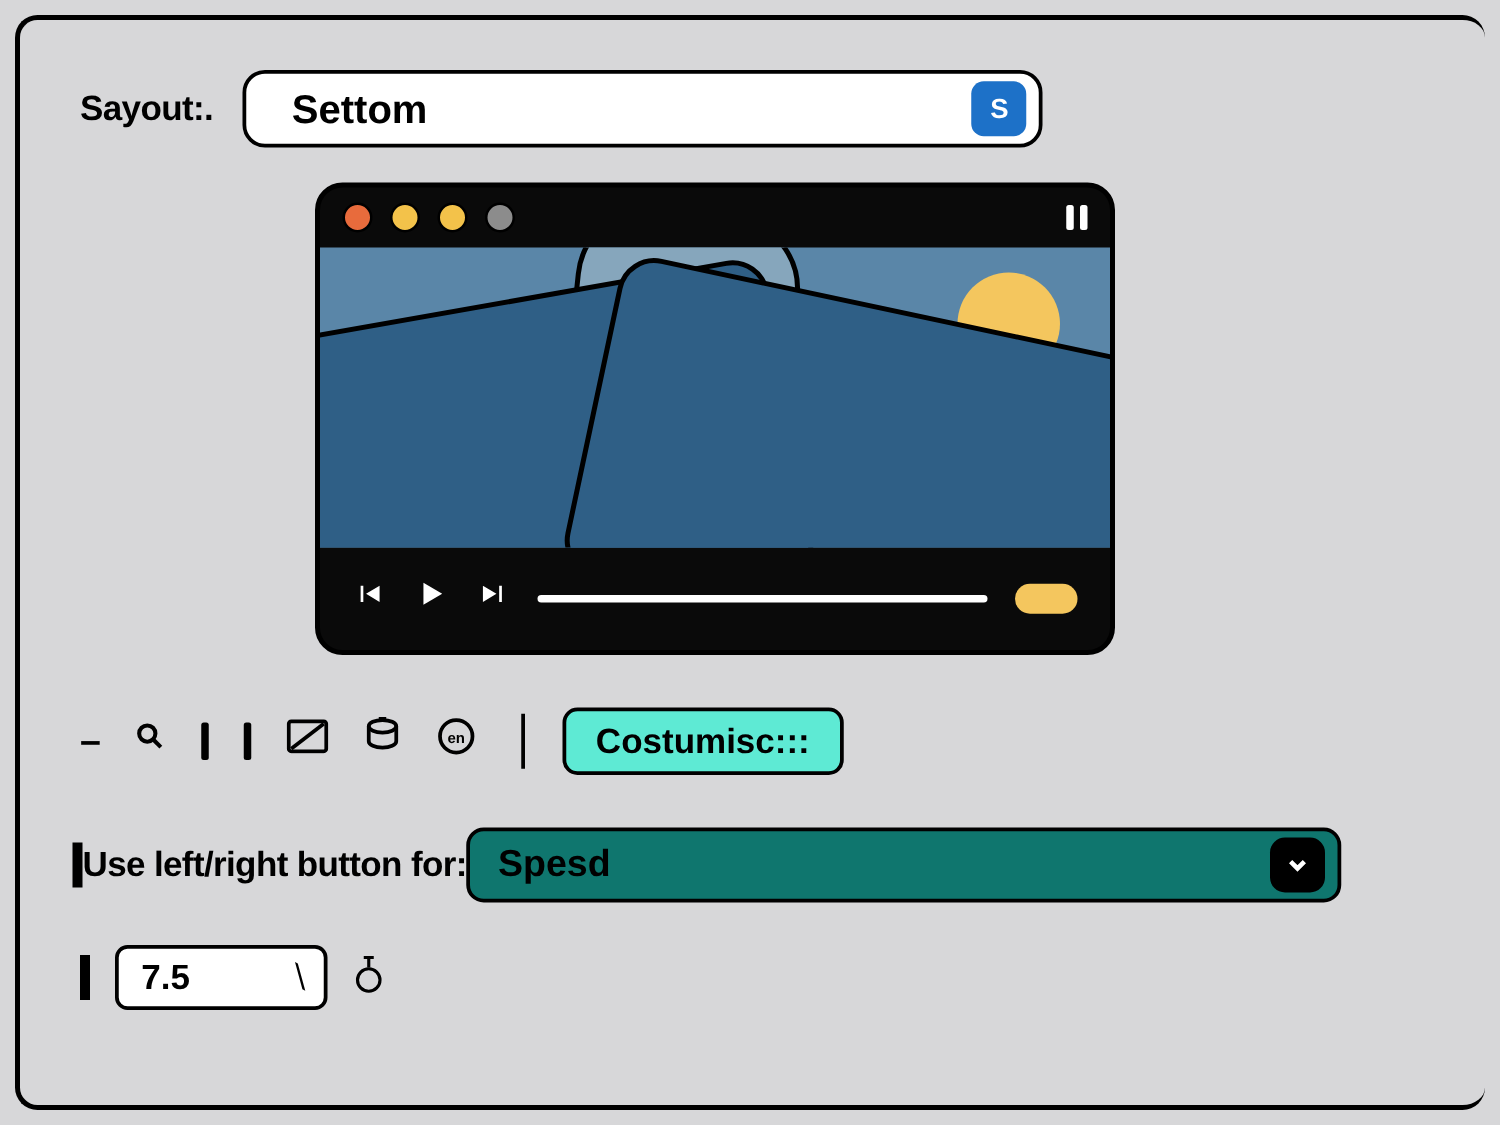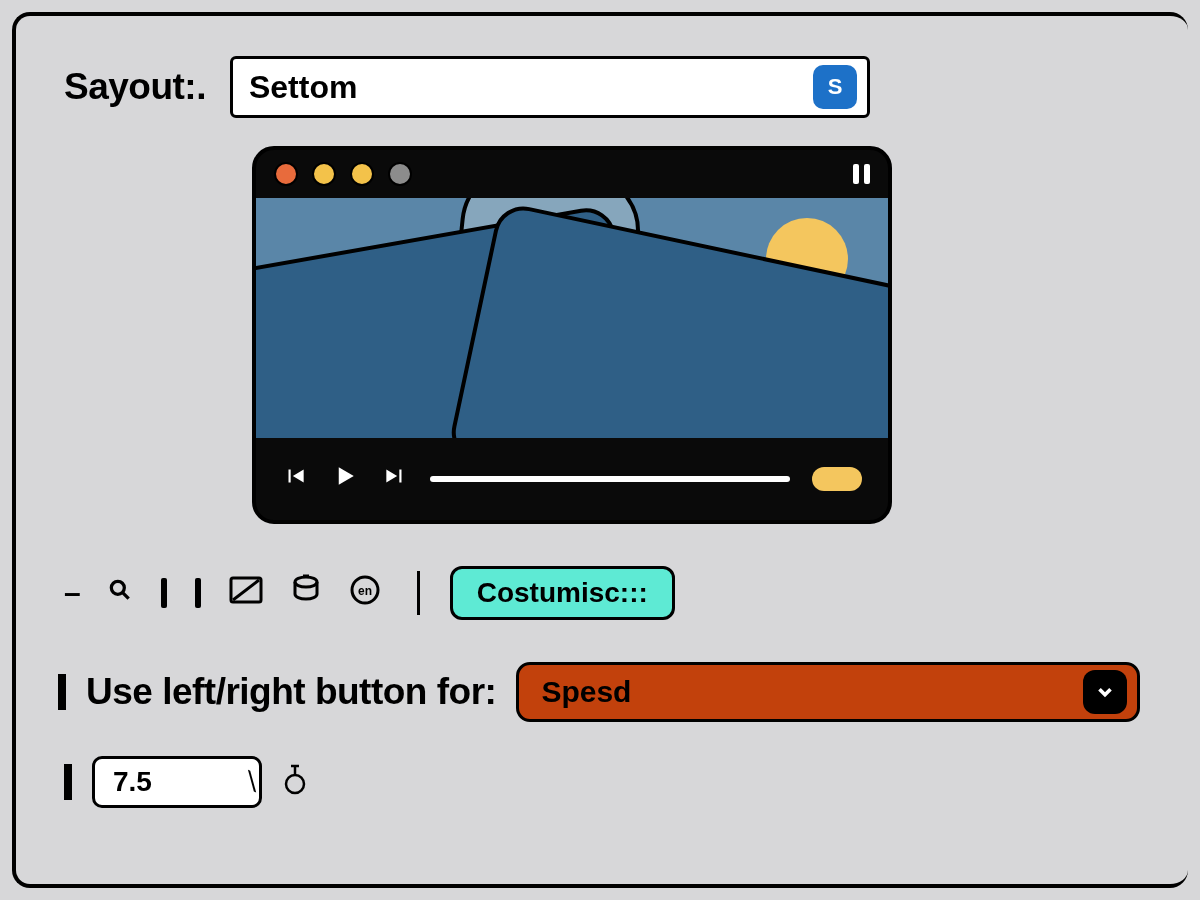--- a/index.html
+++ b/index.html
@@ -1,23 +1,23 @@
 <!DOCTYPE html>
 <html><head>
 <meta charset="utf-8">
 <style>
 * { margin:0; padding:0; box-sizing:border-box; }
 body { background:#d7d7d9; width:1200px; height:900px; font-family:Arial,Helvetica,sans-serif; font-weight:700; color:#000; overflow:hidden; position:relative; }
 .panel { position:absolute; left:12px; right:12px; top:12px; bottom:12px; border:4px solid #000; border-radius:18px; background:#d7d7d9; padding:40px 48px 0 48px; }
 .row { display:flex; align-items:center; }
-.label { font-size:37px; letter-spacing:-0.5px; }
+.label { font-size:28px; letter-spacing:-0.5px; }
 
 
 .row-layout { gap:24px; margin-bottom:28px; }
-.select-layout { flex:0 0 640px; height:62px; background:#fff; border:3px solid #000; border-radius:6px; display:flex; align-items:center; justify-content:space-between; padding:0 10px 0 16px; }
+.select-layout { flex:0 0 640px; height:62px; background:#fff; border:3px solid #000; border-radius:18px; display:flex; align-items:center; justify-content:space-between; padding:0 10px 0 36px; }
 .select-layout .val { font-size:32px; font-weight:700; }
 .icon-badge { width:44px; height:44px; background:#1d71c8; border-radius:10px; display:flex; align-items:center; justify-content:center; color:#fff; font-size:22px; font-weight:800; }
 
 
 .preview { margin:0 0 42px 188px; width:640px; border:4px solid #000; border-radius:22px; background:#0a0a0a; overflow:hidden; }
 .window-bar { height:48px; display:flex; align-items:center; padding:0 18px; }
 .dots { display:flex; gap:14px; }
 .dot { width:24px; height:24px; border-radius:50%; border:2px solid #000; }
 .dot.r{background:#e86b3c;} .dot.y1{background:#f3c24a;} .dot.y2{background:#f3c24a;} .dot.g{background:#8c8c8c;}
 .window-bar .spacer{flex:1;}
@@ -37,29 +37,29 @@
 .row-toolbar { gap:26px; margin-bottom:42px; }
 .tb-label{ font-size:32px; }
 .tb-dash{ font-size:30px; font-weight:900; }
 .tb-icons { display:flex; align-items:center; gap:28px; }
 .tb-icons .i { font-size:30px;text-align:right; }
 .tb-icons .smallbar{width:6px;height:30px;background:#000;border-radius:2px;}
 .tb-div{ width:3px; height:44px; background:#000; margin:0 4px 0 10px; }
 .btn-customise { background:#5eead4; border:3px solid #000; border-radius:12px; padding:8px 24px; font-size:28px; font-weight:700; }
 
 
-.row-lr { gap:20px; margin-bottom:34px; margin-left:-6px; }
+.row-lr { margin-bottom:34px; margin-left:-6px; }
 .bullet{ width:8px; height:36px; background:#000; }
-.lr-select { flex:1; max-width:700px; height:60px; background:#c2410c; border:3px solid #000; border-radius:14px; display:flex; align-items:center; justify-content:space-between; padding:0 10px 0 22px; }
+.lr-select { flex:1; max-width:700px; height:60px; background:#0f766e; border:3px solid #000; border-radius:14px; display:flex; align-items:center; justify-content:space-between; padding:0 10px 0 22px; }
 .lr-select .val{ font-size:30px; font-weight:700; }
 .chev-badge { width:44px; height:44px; background:#000; border-radius:12px; display:flex; align-items:center; justify-content:center; color:#fff; font-size:24px; }
 
 
 .row-auto { gap:20px; }
-.num-input { width:170px; height:52px; background:#fff; border:3px solid #000; border-radius:10px; display:flex; align-items:center; justify-content:space-between; padding:0 0 0 18px; font-size:28px; font-weight:700; }
+.num-input { width:170px; height:52px; background:#fff; border:3px solid #000; border-radius:10px; display:flex; align-items:center; justify-content:space-between; padding:0 12px 0 18px; font-size:28px; font-weight:700; }
 .step-ind{ font-size:22px; color:#000; transform:rotate(25deg); }
 .suffix-icon{ font-size:28px; }
 
 
 .panel{ border-right:none; }
 </style>
 </head>
 <body>
 
 <div class="panel">

